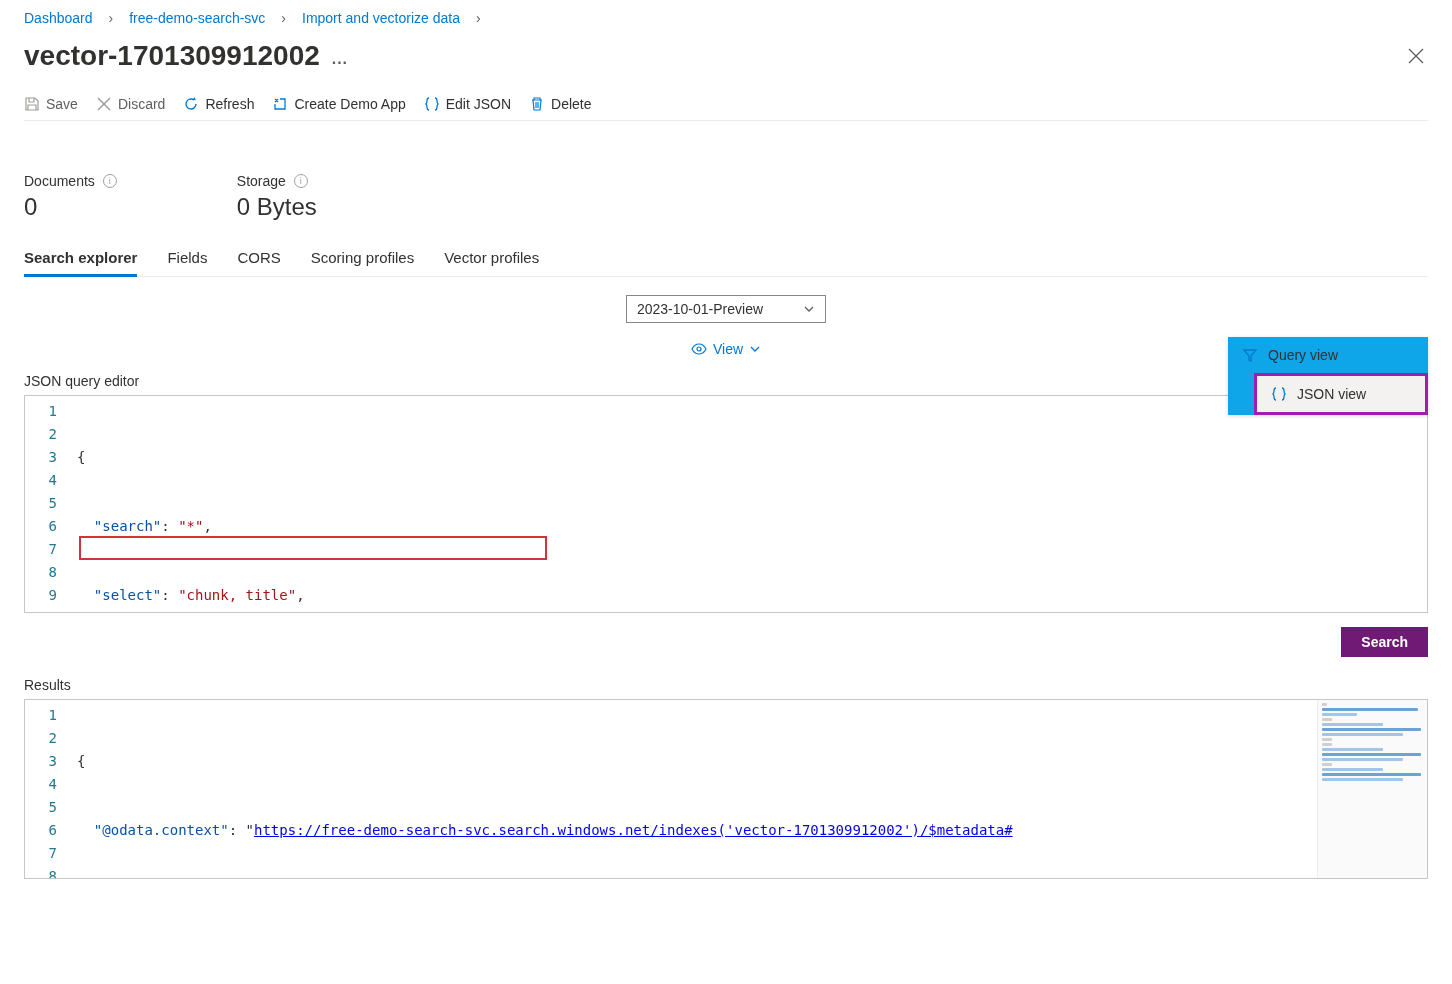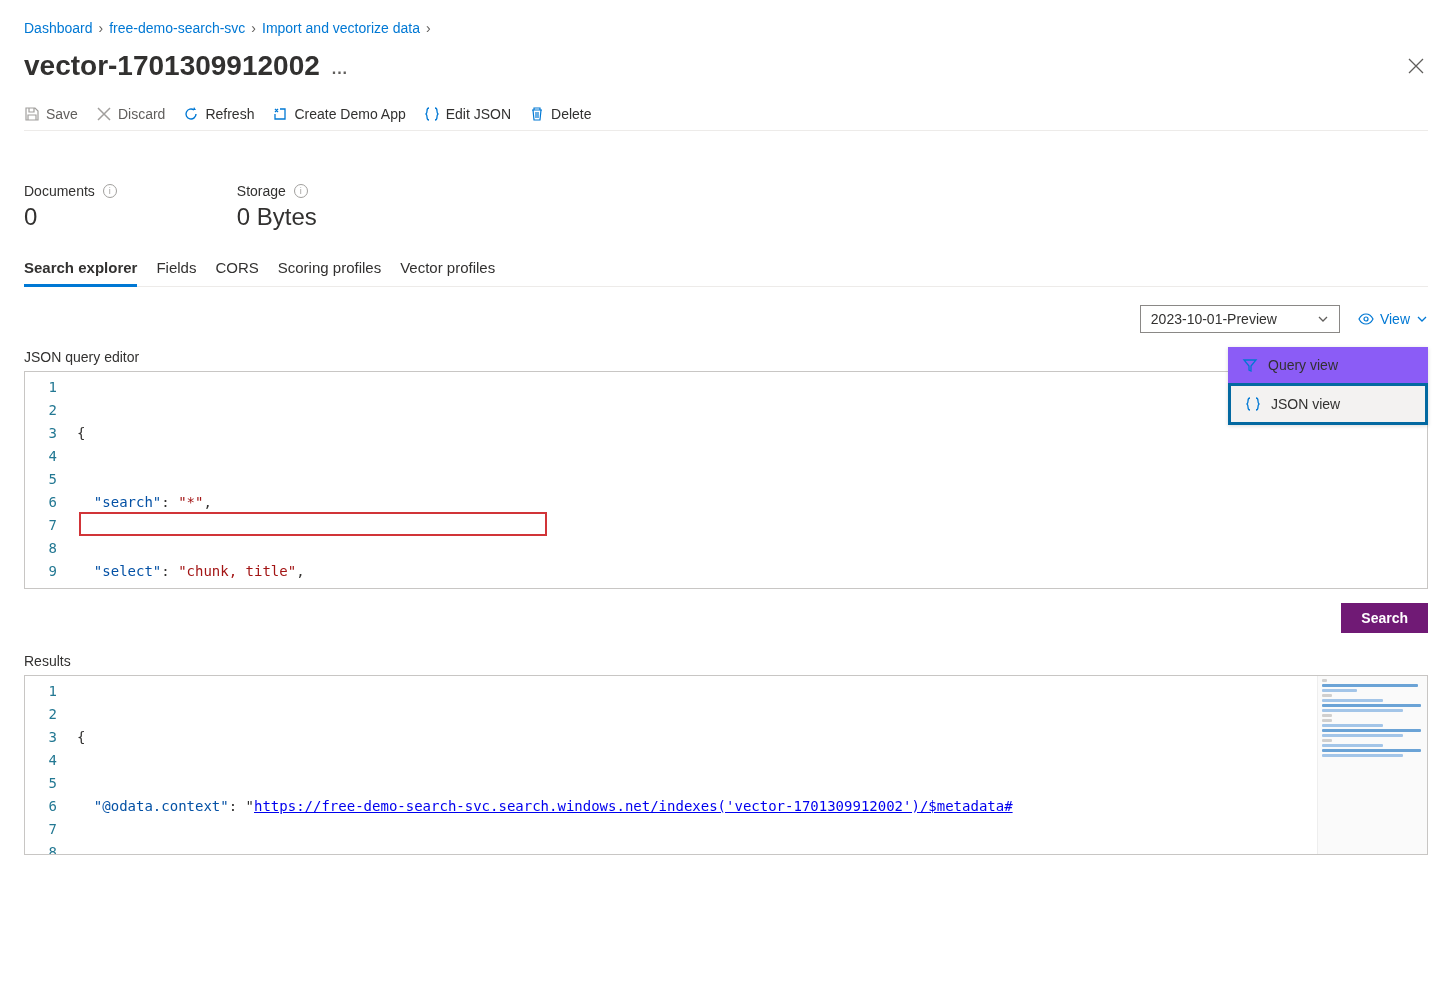--- a/index.html
+++ b/index.html
@@ -1,49 +1,49 @@
 <!DOCTYPE html>
 <html><head>
 <meta charset="utf-8">
 <style>
 * { box-sizing: border-box; margin: 0; padding: 0; }
 body { font-family: "Segoe UI", -apple-system, sans-serif; font-size: 14px; color: #323130; background: #fff; padding: 0 24px; }
 a { color: #0078d4; text-decoration: none; }
 
-.breadcrumb { display: flex; align-items: center; gap: 6px; padding: 10px 0; font-size: 14px; margin-top: 10px; }
+.breadcrumb { display: flex; align-items: center; gap: 16px; padding: 10px 0; font-size: 14px; }
 .breadcrumb .sep { color: #605e5c; }
 
 .header-row { display: flex; align-items: center; justify-content: space-between; padding: 4px 0 16px; }
 .header-title { font-size: 28px; font-weight: 600; display: flex; align-items: flex-end; gap: 12px; }
 .ellipsis { color: #605e5c; font-size: 16px; cursor: pointer; }
 .close-x { font-size: 20px; color: #605e5c; cursor: pointer; padding: 4px; }
 
 .toolbar { display: flex; align-items: flex-end; gap: 18px; padding: 8px 0; border-bottom: 1px solid #edebe9; }
 .tool-btn { display: flex; align-items: center; gap: 6px; color: #605e5c; cursor: pointer; font-size: 14px; }
 .tool-btn .ico { width: 16px; height: 16px; display: inline-flex; align-items: center; justify-content: center; }
 .tool-btn.dark { color: #323130; }
 
 .stats { display: flex; gap: 120px; padding: 16px 0 20px; }
 .stat-label { font-size: 14px; color: #323130; display: flex; align-items: center; gap: 8px; margin-top: 36px; }
 .stat-value { font-size: 24px; font-weight: 400; margin-top: 4px; }
 .info-ico { width: 14px; height: 14px; border: 1px solid #a19f9d; border-radius: 50%; display: inline-flex; align-items: center; justify-content: center; font-size: 9px; color: #a19f9d; }
 
-.tabs { display: flex; gap: 19px; border-bottom: 1px solid #edebe9; }
+.tabs { display: flex; gap: 30px; border-bottom: 1px solid #edebe9; }
 .tab { padding: 8px 0 10px; cursor: pointer; font-size: 15px; color: #323130; position: relative; }
 .tab.active { font-weight: 600; }
 .tab.active::after { content: ""; position: absolute; left: 0; right: 0; bottom: -1px; height: 3px; background: #0078d4; }
 
-.view-bar { display: flex; justify-content: flex-end; align-items: center; gap: 18px; padding: 18px 0 10px; position: relative; }
+.view-bar { display: flex; justify-content: flex-end; align-items: center; gap: 18px; padding: 18px 0 10px; position: relative; flex-direction: column; }
 .api-select { border: 1px solid #8a8886; padding: 5px 10px; font-size: 14px; display: flex; align-items: center; gap: 40px; background: #fff; cursor: pointer; }
 .view-toggle { display: flex; align-items: center; gap: 6px; color: #0078d4; cursor: pointer; font-size: 14px; }
 
-.view-dropdown { position: absolute; top: 60px; right: 0; width: 200px; background: #8b5cf6; box-shadow: 0 1px 4px rgba(0,0,0,0.15); z-index: 10; }
+.view-dropdown { position: absolute; top: 60px; right: 0; width: 200px; background: #0ea5e9; box-shadow: 0 1px 4px rgba(0,0,0,0.15); z-index: 10; }
 .view-opt { display: flex; align-items: center; gap: 10px; padding: 10px 14px; cursor: pointer; font-size: 14px; }
 .view-opt.sel { background: #f3f2f1; }
-.view-opt.hl { border: 3px solid #0369a1; }
+.view-opt.hl { border: 3px solid #a21caf; margin-left: 26px; }
 
 .editor-label { font-size: 14px; padding: 6px 0; }
 .editor { border: 1px solid #c8c6c4; display: flex; font-family: Menlo, Consolas, monospace; font-size: 14px; height: 218px; overflow: hidden; position: relative; }
 .gutter { background: #fff; color: #237893; text-align: right; padding: 4px 14px 4px 8px; line-height: 23px; user-select: none; border-right: 0; min-width: 46px; }
 .code { flex: 1; padding: 4px 0; line-height: 23px; white-space: pre; overflow: auto; position:relative; }
 .code .line { padding: 0 6px; position: relative; }
 
 .tok-k { color: #0451a5; }
 .tok-s { color: #a31515; }
 .tok-u { color: #0000ee; text-decoration: underline; }

